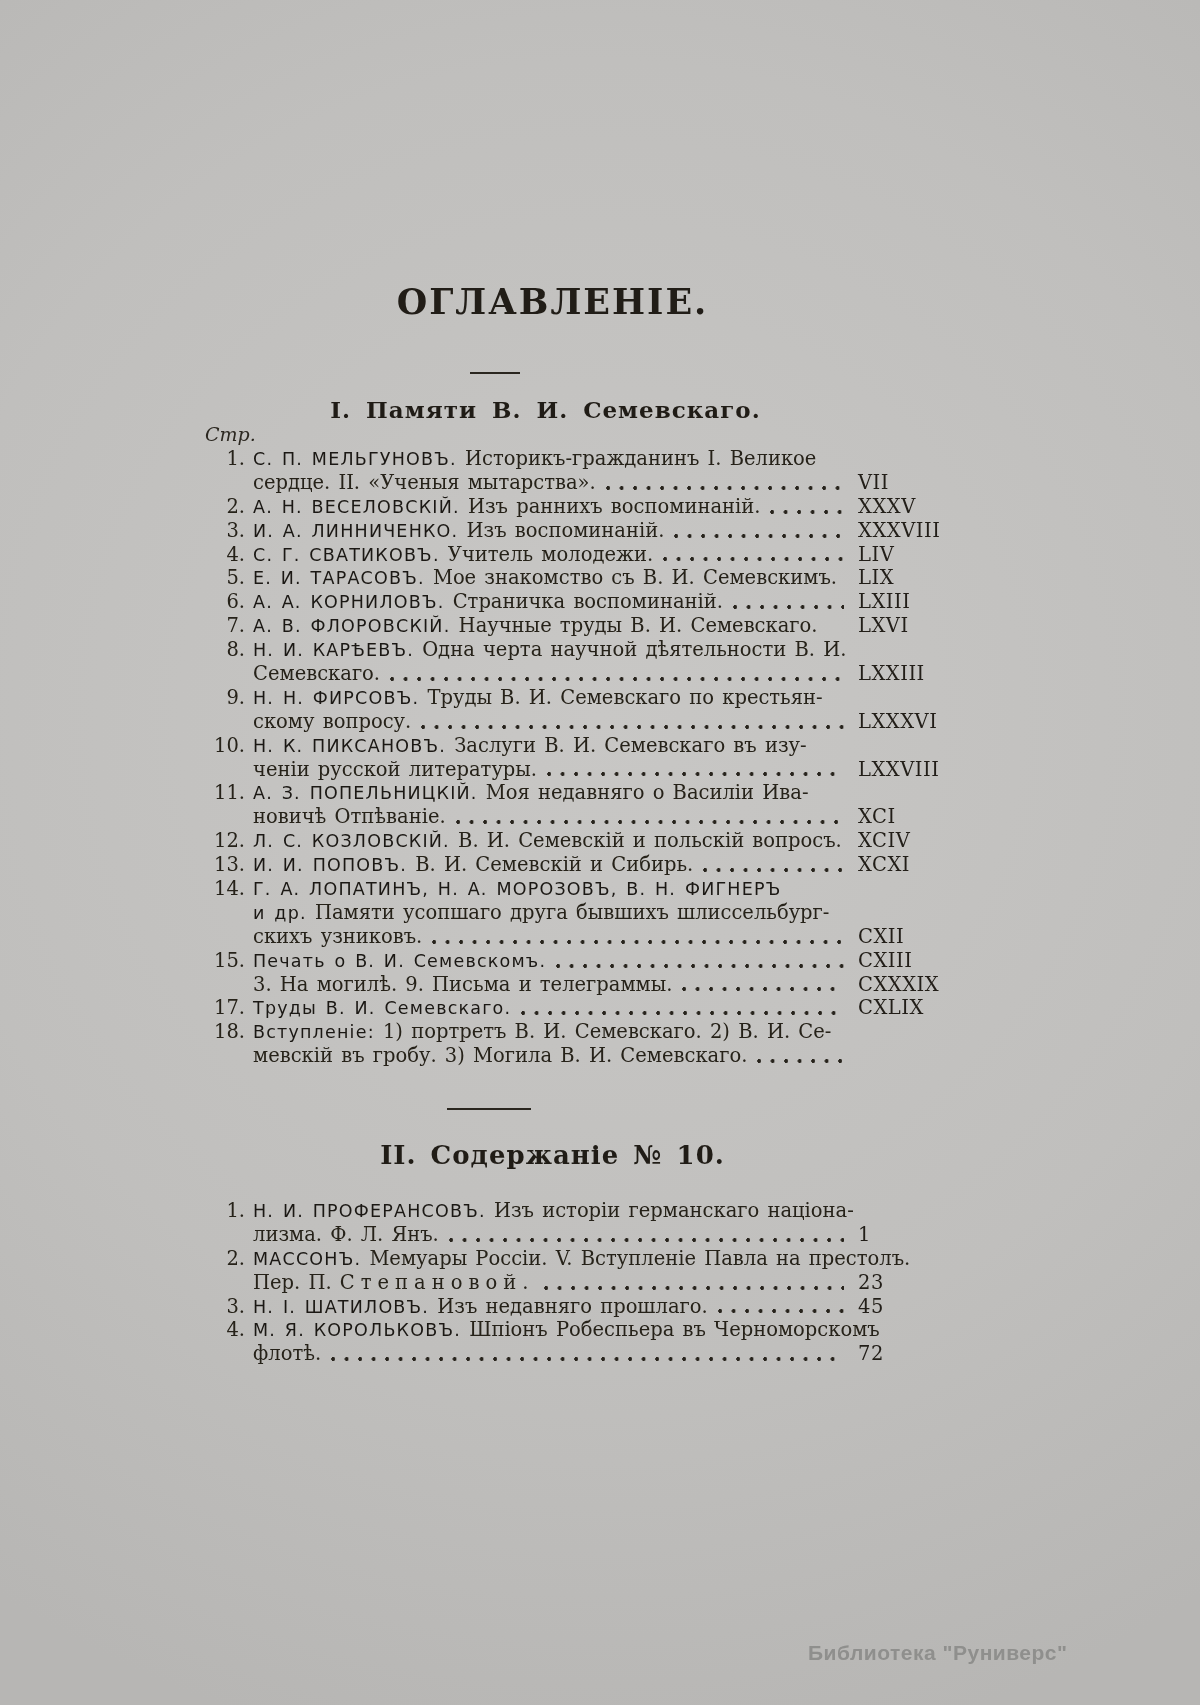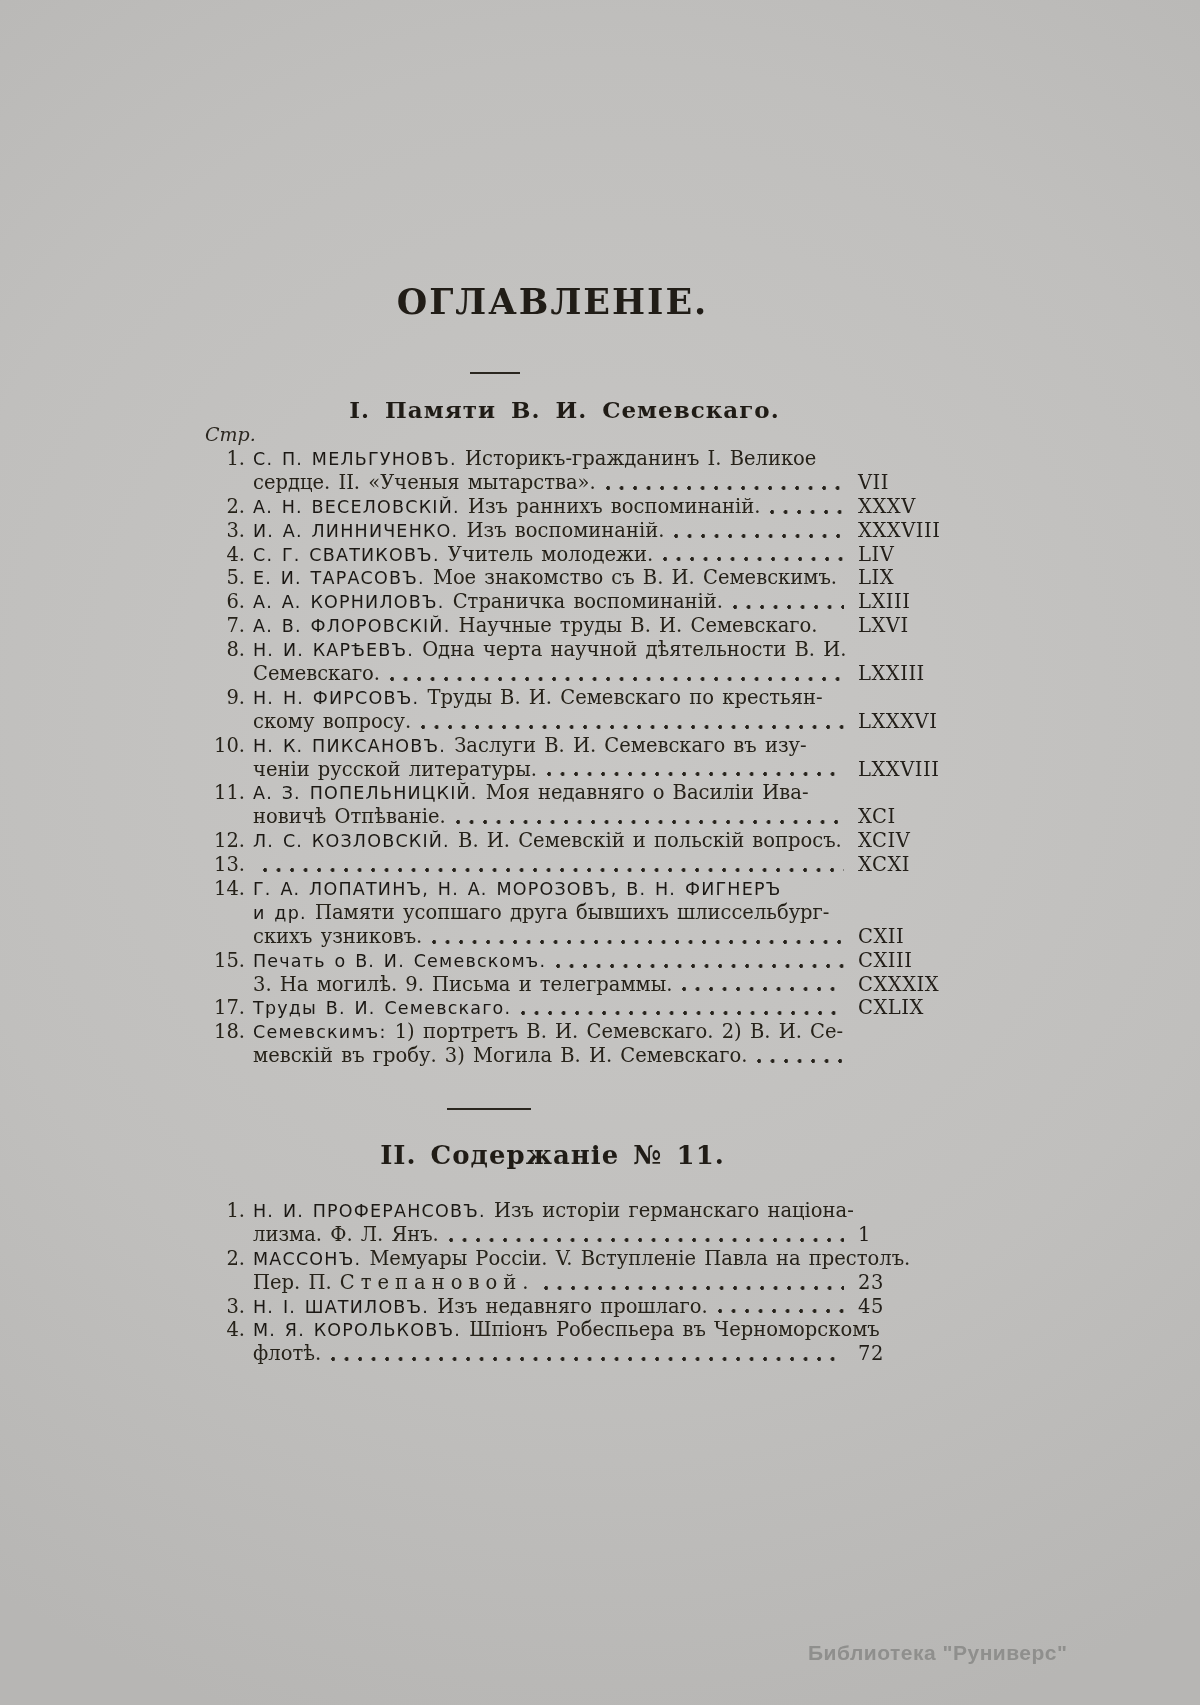--- a/index.html
+++ b/index.html
@@ -12,21 +12,21 @@
   .sheet{position:absolute;inset:0;border-radius:8px;}
   .title{
     position:absolute;top:281px;left:205px;width:695px;margin:0;
     text-align:center;font-size:35px;font-weight:bold;letter-spacing:2px;
     color:#211d17;font-family:"DejaVu Serif","Liberation Serif",serif;
   }
   .rule{border-top:2.5px solid #2a261f;height:0;position:absolute;}
   .rule1{top:372px;left:470px;width:50px;}
   .rule2{top:1108px;left:447px;width:84px;}
   .h1{
-    position:absolute;top:396px;left:217px;width:695px;margin:0;
+    position:absolute;top:396px;left:198px;width:695px;margin:0;
     text-align:center;font-size:23px;font-weight:bold;letter-spacing:1px;word-spacing:6px;
     color:#201c16;
   }
   .strcol{
     position:absolute;top:423px;left:205px;width:753px;
     font-style:italic;font-size:19px;color:#2b2720;
   }
   .h2{
     position:absolute;top:1140px;left:205px;width:695px;margin:0;
     text-align:center;font-size:26px;font-weight:bold;letter-spacing:1px;word-spacing:4px;
@@ -154,20 +154,21 @@
         <span class="page">XCI</span>
       </div>
       <div class="row">
         <span class="num">12.</span>
         <span class="txt"><span class="seg b">Л. С. КОЗЛОВСКІЙ.</span><span class="seg"> В. И. Семевскій и польскій вопросъ.</span></span>
         <span class="gap"></span>
         <span class="page">XCIV</span>
       </div>
       <div class="row">
         <span class="num">13.</span>
+        <span class="txt"><span class="seg b">И. И. ПОПОВЪ.</span><span class="seg"> В. И. Семевскій и Сибирь.</span></span>
         <span class="leader"></span>
         <span class="page">XCXI</span>
       </div>
       <div class="row">
         <span class="num">14.</span>
         <span class="txt"><span class="seg b">Г. А. ЛОПАТИНЪ, Н. А. МОРОЗОВЪ, В. Н. ФИГНЕРЪ</span></span>
       </div>
       <div class="row">
         <span class="num"></span>
         <span class="txt"><span class="seg b">и др.</span><span class="seg"> Памяти усопшаго друга бывшихъ шлиссельбург-</span></span>
@@ -191,33 +192,33 @@
         <span class="page">CXXXIX</span>
       </div>
       <div class="row">
         <span class="num">17.</span>
         <span class="txt"><span class="seg b">Труды В. И. Семевскаго.</span></span>
         <span class="leader"></span>
         <span class="page">CXLIX</span>
       </div>
       <div class="row">
         <span class="num">18.</span>
-        <span class="txt"><span class="seg b">Семевскимъ:</span><span class="seg"> 1) портретъ В. И. Семевскаго. 2) В. И. Се-</span></span>
+        <span class="txt"><span class="seg b">Вступленіе:</span><span class="seg"> 1) портретъ В. И. Семевскаго. 2) В. И. Се-</span></span>
       </div>
       <div class="row">
         <span class="num"></span>
         <span class="txt"><span class="seg">мевскій въ гробу. 3) Могила В. И. Семевскаго.</span></span>
         <span class="leader"></span>
         <span class="page"></span>
       </div>
     </div>
 
   <div class="rule rule2"></div>
 
-  <h2 class="h2">II. Содержаніе № 11.</h2>
+  <h2 class="h2">II. Содержаніе № 10.</h2>
   <div class="toc toc2">
       <div class="row">
         <span class="num">1.</span>
         <span class="txt"><span class="seg b">Н. И. ПРОФЕРАНСОВЪ.</span><span class="seg"> Изъ исторіи германскаго націона-</span></span>
       </div>
       <div class="row">
         <span class="num"></span>
         <span class="txt"><span class="seg">лизма. Ф. Л. Янъ.</span></span>
         <span class="leader"></span>
         <span class="page">1</span>

